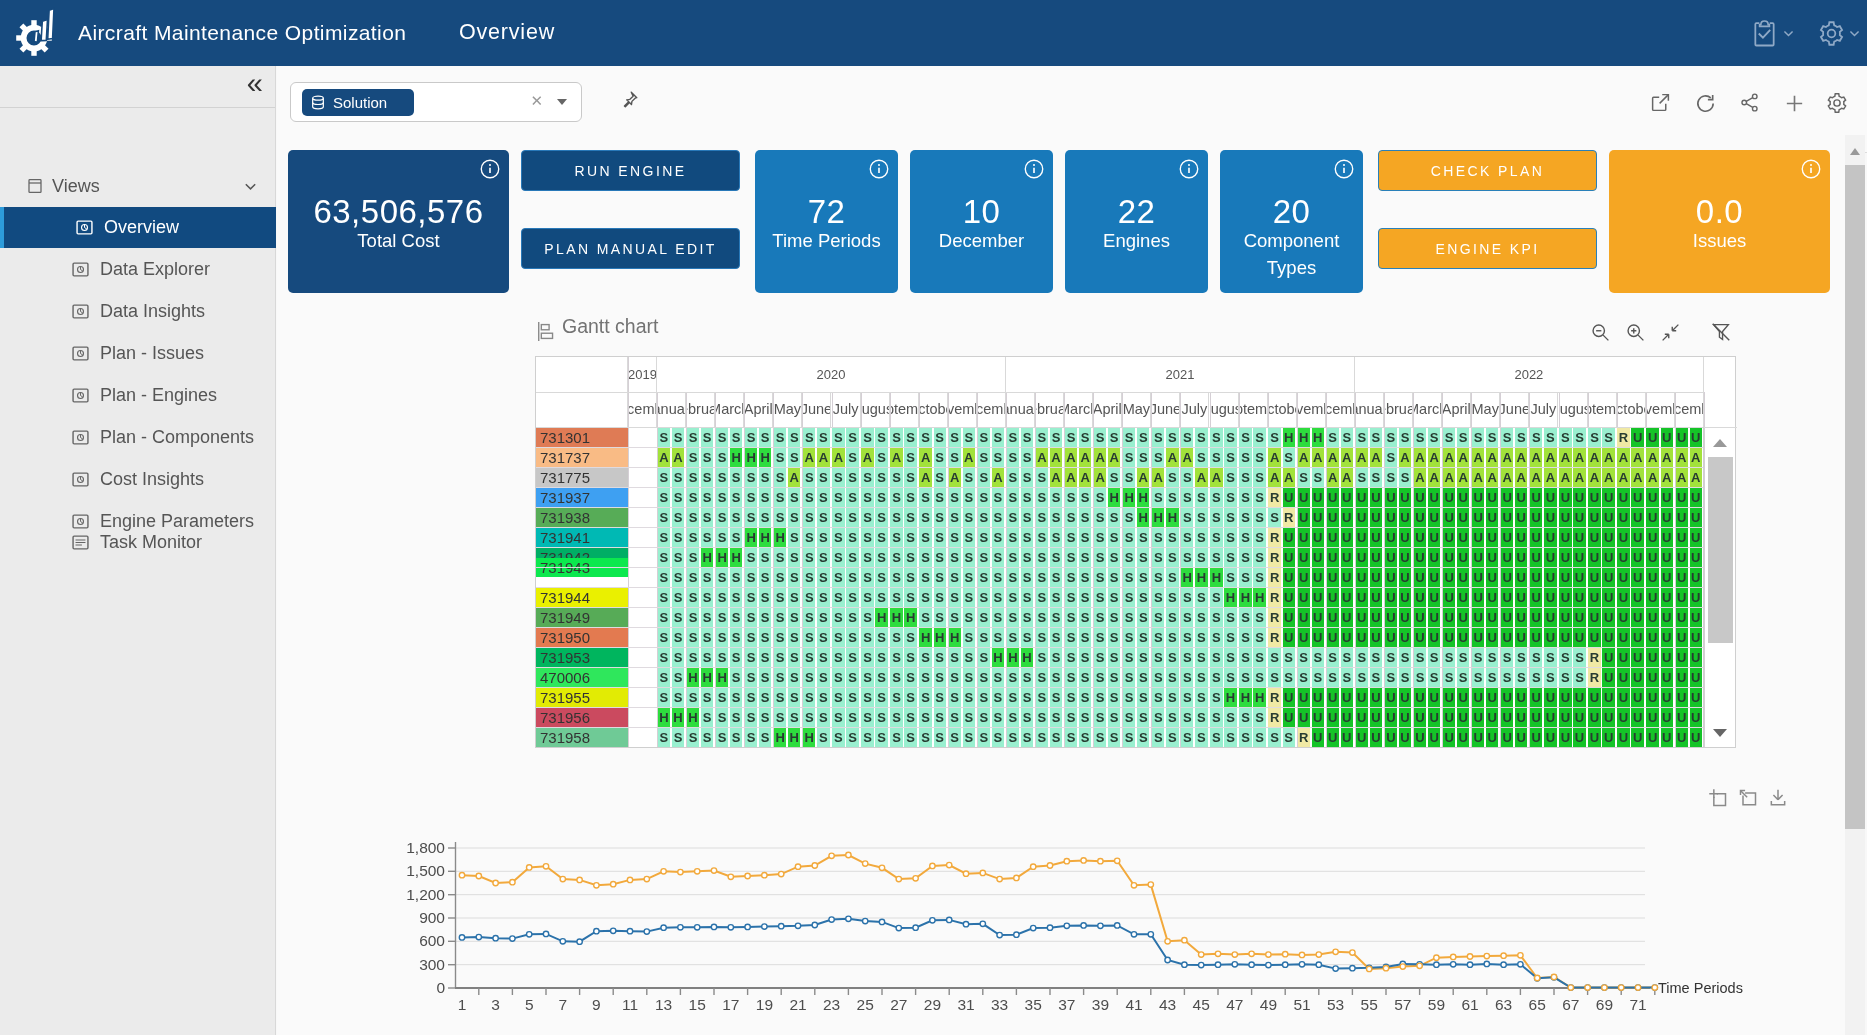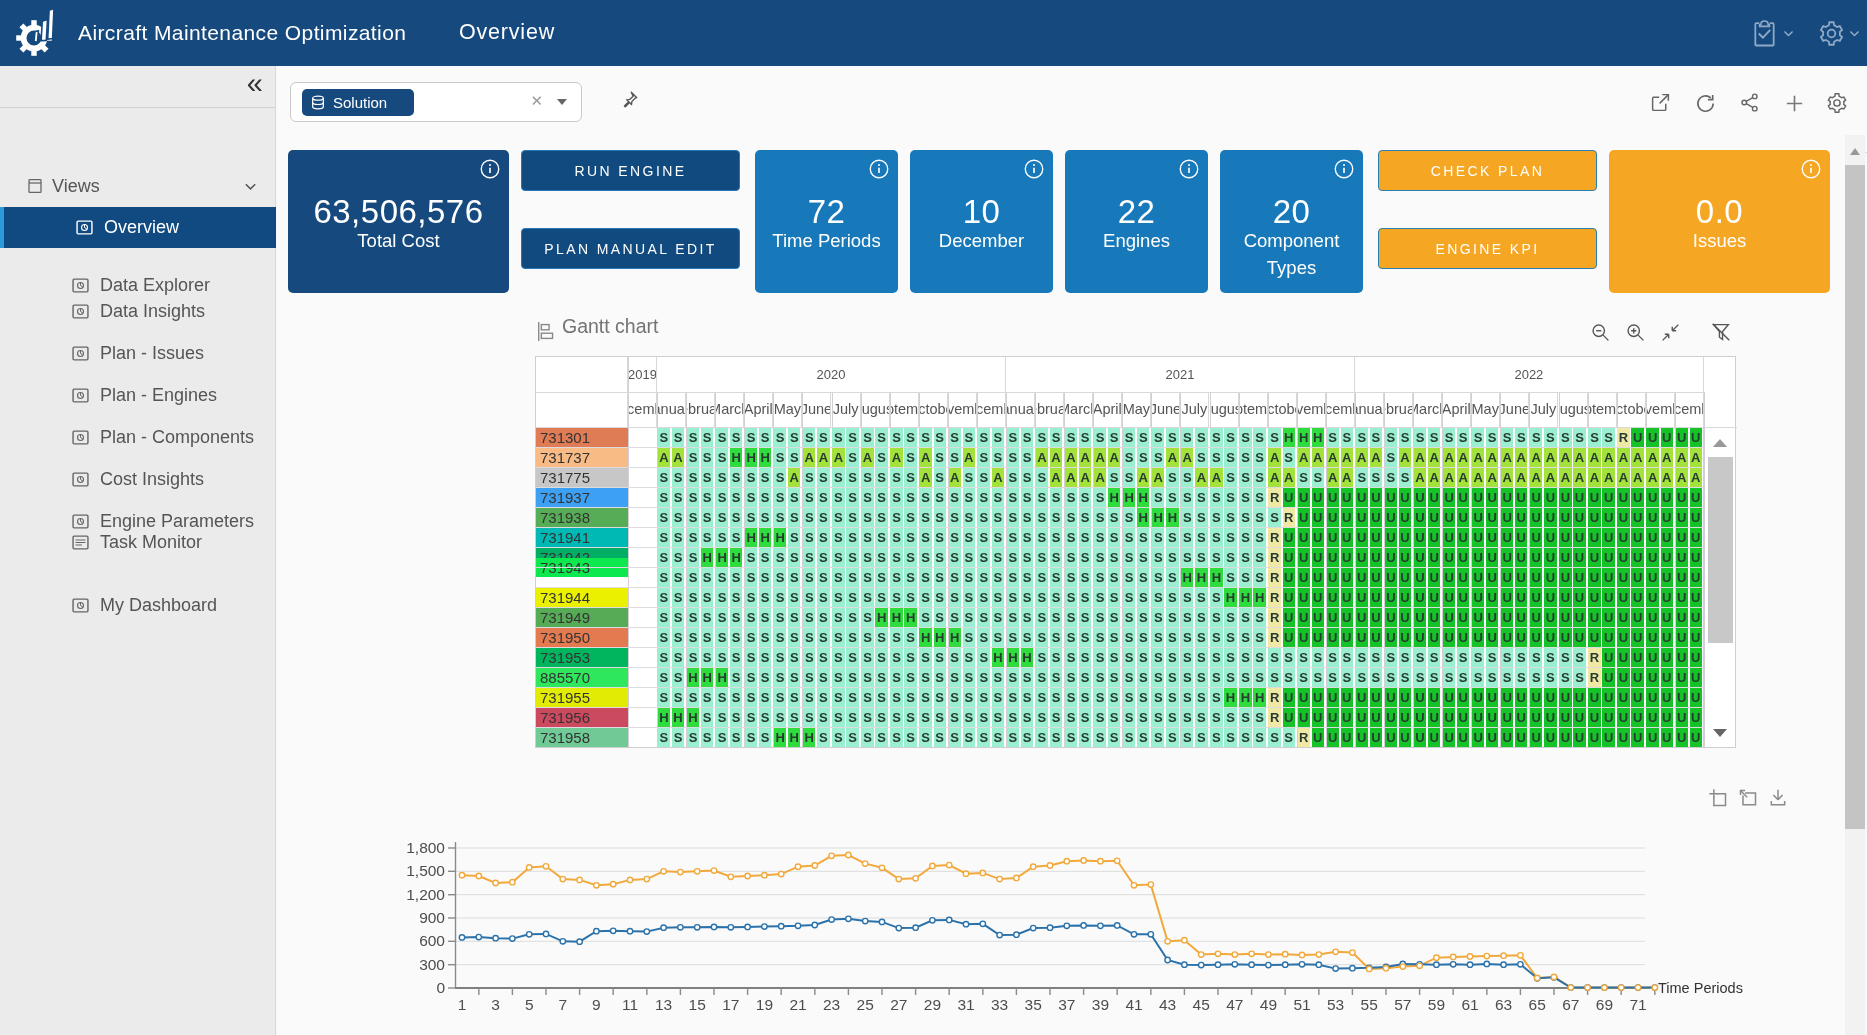--- a/index.html
+++ b/index.html
@@ -107,21 +107,21 @@
       </svg>
     </div>
     <div class="mi sel" style="top:141px">
       <span class="mic2"><svg width="17" height="15" viewBox="0 0 24 21">
           <rect x="1.5" y="1.5" width="21" height="18" rx="1.5" fill="none" stroke="#fff" stroke-width="2"></rect>
           <circle cx="12" cy="10.5" r="4.2" fill="none" stroke="#fff" stroke-width="1.6"></circle>
           <path d="M12 6.5v4l3 2" fill="none" stroke="#fff" stroke-width="1.4"></path>
         </svg></span>
       <span class="mit2">Overview</span>
     </div>
-    <div class="mi" style="top:199px">
+    <div class="mi" style="top:183px">
       <span class="mic2"><svg width="17" height="15" viewBox="0 0 24 21">
           <rect x="1.5" y="1.5" width="21" height="18" rx="1.5" fill="none" stroke="#666" stroke-width="2"></rect>
           <circle cx="12" cy="10.5" r="4.2" fill="none" stroke="#666" stroke-width="1.6"></circle>
           <path d="M12 6.5v4l3 2" fill="none" stroke="#666" stroke-width="1.4"></path>
         </svg></span>
       <span class="mit3">Data Explorer</span>
     </div>
     <div class="mi" style="top:225px">
       <span class="mic2"><svg width="17" height="15" viewBox="0 0 24 21">
           <rect x="1.5" y="1.5" width="21" height="18" rx="1.5" fill="none" stroke="#666" stroke-width="2"></rect>
@@ -169,28 +169,20 @@
           <path d="M12 6.5v4l3 2" fill="none" stroke="#666" stroke-width="1.4"></path>
         </svg></span>
       <span class="mit3">Engine Parameters</span>
     </div>
     <div class="mi" style="top:456px">
       <span class="mic2"><svg width="17" height="15" viewBox="0 0 24 21">
           <rect x="1.5" y="1.5" width="21" height="18" rx="1.5" fill="none" stroke="#666" stroke-width="2"></rect>
           <path d="M5 7h14M5 10.5h14M5 14h9" stroke="#666" stroke-width="1.7"></path>
         </svg></span>
       <span class="mit3">Task Monitor</span>
-    </div>
-    <div class="mi" style="top:519px">
-      <span class="mic2"><svg width="17" height="15" viewBox="0 0 24 21">
-          <rect x="1.5" y="1.5" width="21" height="18" rx="1.5" fill="none" stroke="#666" stroke-width="2"></rect>
-          <circle cx="12" cy="10.5" r="4.2" fill="none" stroke="#666" stroke-width="1.6"></circle>
-          <path d="M12 6.5v4l3 2" fill="none" stroke="#666" stroke-width="1.4"></path>
-        </svg></span>
-      <span class="mit3">My Dashboard</span>
     </div>
 </div>
 <div id="tbar">
   <div id="selbox">
       <div id="selchip">
         <span class="dbi"><svg width="16" height="17" viewBox="0 0 24 24">
             <ellipse cx="12" cy="5.5" rx="8" ry="3" fill="none" stroke="#fff" stroke-width="1.8"></ellipse>
             <path d="M4 5.5v13c0 1.7 3.6 3 8 3s8-1.3 8-3v-13" fill="none" stroke="#fff" stroke-width="1.8"></path>
             <path d="M4 12c0 1.7 3.6 3 8 3s8-1.3 8-3" fill="none" stroke="#fff" stroke-width="1.8"></path>
           </svg></span>
@@ -1337,21 +1329,21 @@
     <b class="g" style="left:1023.2px;top:291px;background:#99EFCF">S</b>
     <b class="g" style="left:1037.3px;top:291px;background:#99EFCF">S</b>
     <b class="g" style="left:1052.3px;top:291px;background:#F0E9A4">R</b>
     <b class="g" style="left:1066.4px;top:291px;background:#15C328">U</b>
     <b class="g" style="left:1081.3px;top:291px;background:#15C328">U</b>
     <b class="g" style="left:1095.4px;top:291px;background:#15C328">U</b>
     <b class="g" style="left:1110.4px;top:291px;background:#15C328">U</b>
     <b class="g" style="left:1124.5px;top:291px;background:#15C328">U</b>
     <b class="g" style="left:1139.5px;top:291px;background:#15C328">U</b>
     <b class="g" style="left:1153.6px;top:291px;background:#15C328">U</b>
-    <div class="lab" style="top:311px;background:#2FE75C">885570</div>
+    <div class="lab" style="top:311px;background:#2FE75C">470006</div>
     <b class="g" style="left:121.7px;top:311px;background:#99EFCF">S</b>
     <b class="g" style="left:135.8px;top:311px;background:#99EFCF">S</b>
     <b class="g" style="left:150.8px;top:311px;background:#2EDC3E">H</b>
     <b class="g" style="left:164.9px;top:311px;background:#2EDC3E">H</b>
     <b class="g" style="left:179.9px;top:311px;background:#2EDC3E">H</b>
     <b class="g" style="left:194.0px;top:311px;background:#99EFCF">S</b>
     <b class="g" style="left:208.9px;top:311px;background:#99EFCF">S</b>
     <b class="g" style="left:223.0px;top:311px;background:#99EFCF">S</b>
     <b class="g" style="left:238.0px;top:311px;background:#99EFCF">S</b>
     <b class="g" style="left:252.1px;top:311px;background:#99EFCF">S</b>

